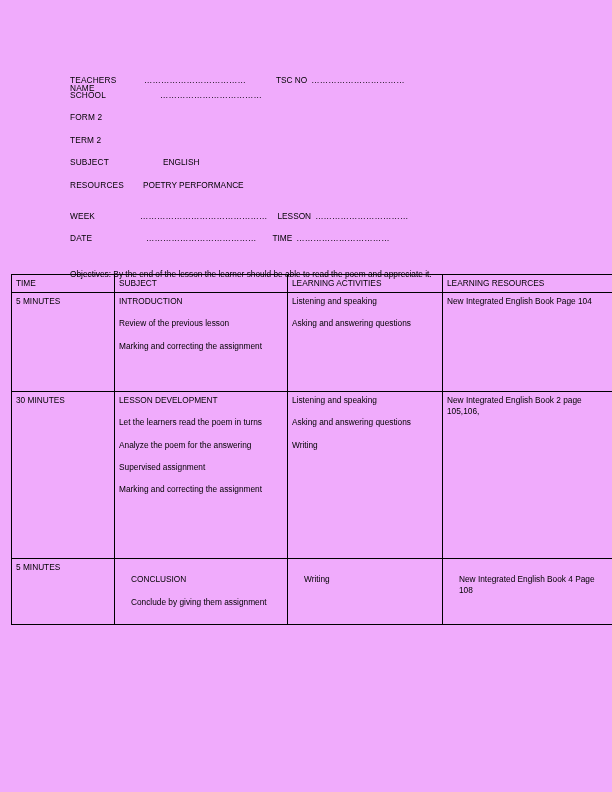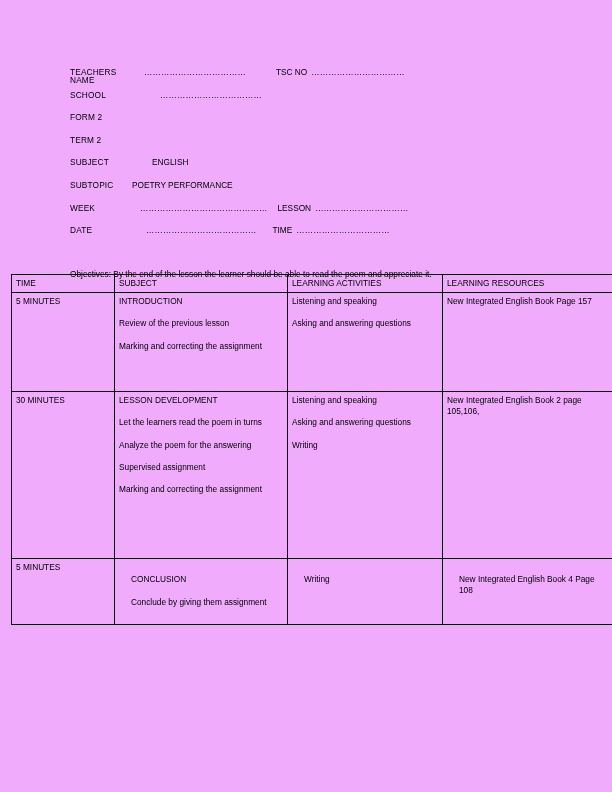--- a/index.html
+++ b/index.html
@@ -39,26 +39,28 @@
     width: 58px;
     flex: 0 0 58px;
   }
   .hdots {
     flex: 0 0 auto;
     letter-spacing: 0.2px;
     color: #000;
   }
   .hvalue {
     flex: 0 0 auto;
+    margin-left: 11px;
   }
   .hspacer-a { flex: 0 0 16px; }
   .hspacer-b { flex: 0 0 30px; }
   .right-label {
     flex: 0 0 auto;
     margin-right: 4px;
+    margin-top: 8px;
   }
   .objectives {
     position: absolute;
     left: 70px;
     top: 270px;
     font-size: 8.3px;
     line-height: 1.2;
   }
   table.lesson {
     position: absolute;
@@ -127,21 +129,21 @@
       <span class="hlabel wide">TERM 2</span>
     </div>
 
     <div class="hrow">
       <span class="hlabel wide">SUBJECT</span>
       <span style="flex:0 0 24px"></span>
       <span class="hvalue">ENGLISH</span>
     </div>
 
     <div class="hrow">
-      <span class="hlabel wide">SUBTOPIC</span>
+      <span class="hlabel wide">RESOURCES</span>
       <span style="flex:0 0 4px"></span>
       <span class="hvalue">POETRY PERFORMANCE</span>
     </div>
 
     <div class="hrow">
       <span class="hlabel wide">WEEK</span>
       <span style="flex:0 0 12px"></span>
       <span class="hdots">………………………………………</span>
       <span style="flex:0 0 10px"></span>
       <span class="right-label">LESSON</span>
@@ -187,21 +189,21 @@
           </div>
         </td>
         <td>
           <div class="cell-lines">
             <p>Listening and speaking</p>
             <p>Asking and answering questions</p>
           </div>
         </td>
         <td>
           <div class="cell-lines">
-            <p>New Integrated English Book Page 157</p>
+            <p>New Integrated English Book Page 104</p>
           </div>
         </td>
       </tr>
 
       <tr class="row-dev">
         <td>30 MINUTES</td>
         <td>
           <div class="cell-lines">
             <p>LESSON DEVELOPMENT</p>
             <p>Let the learners read the poem in turns</p>

